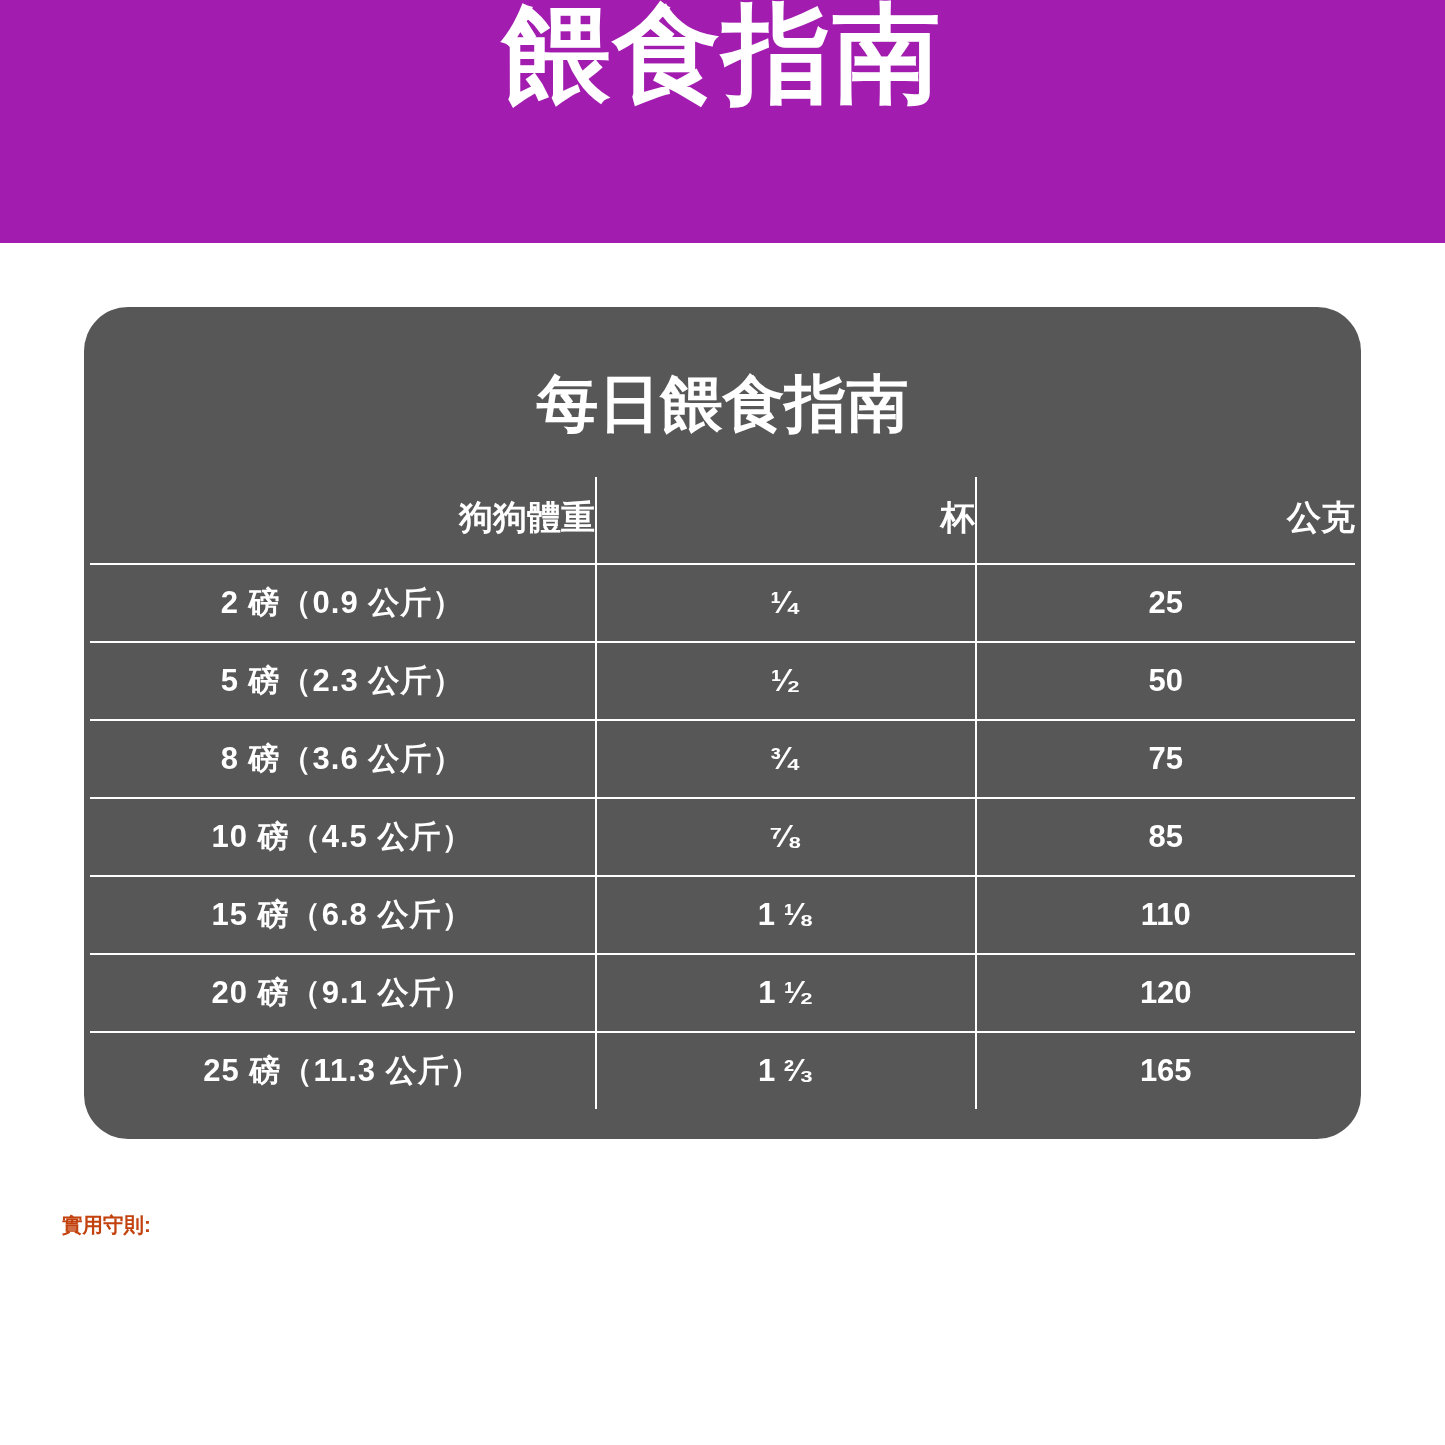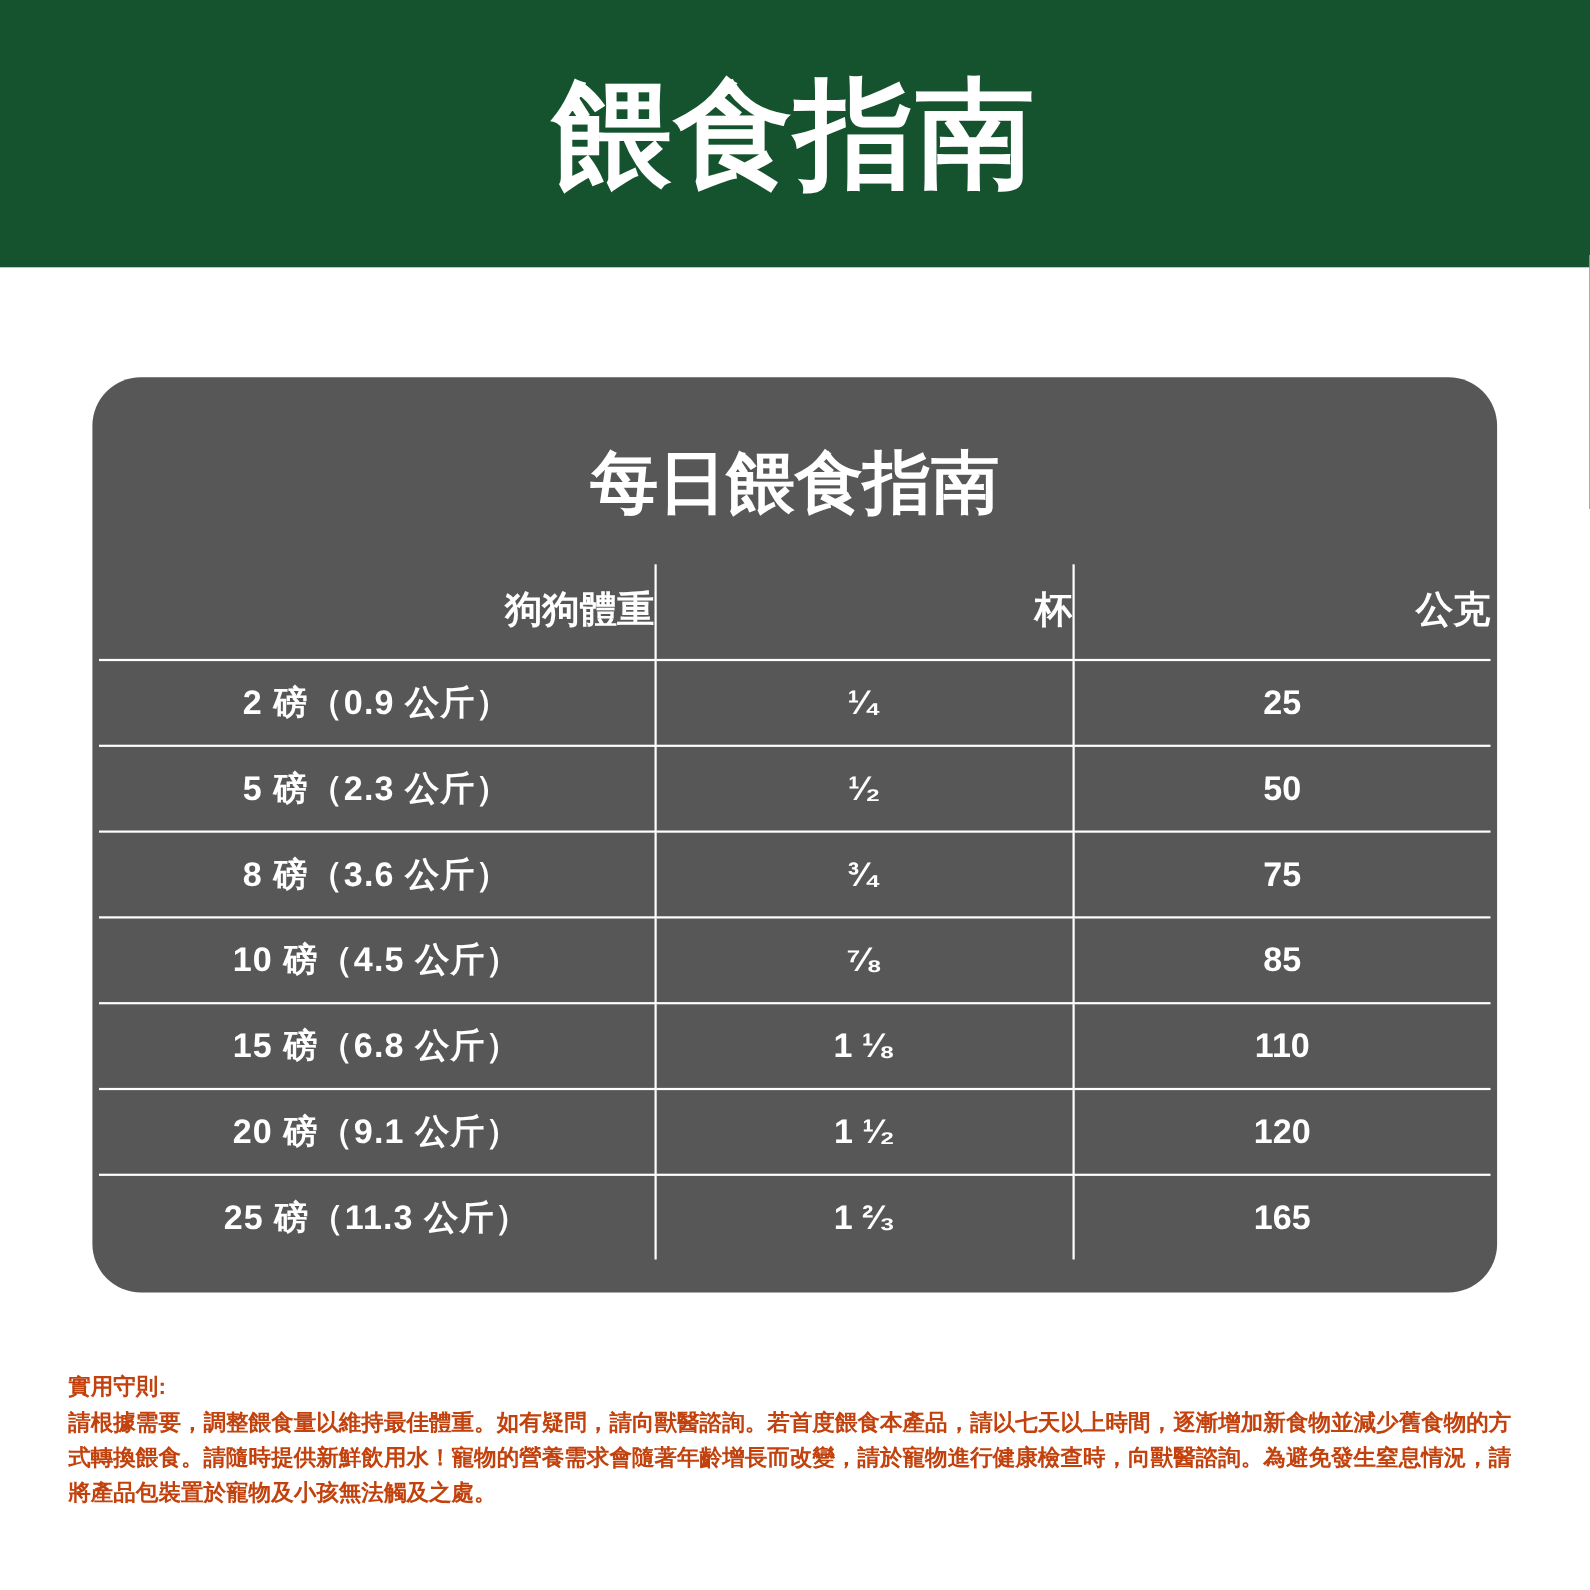--- a/index.html
+++ b/index.html
@@ -17,37 +17,37 @@
     position: relative;
     width: 1445px;
     height: 1445px;
     box-sizing: border-box;
   }
 
   
   .header-banner {
     width: 100%;
     height: 243px;
-    background: #14532d;
+    background: #a21caf;
     display: flex;
-    align-items: center;
+    align-items: flex-start;
     justify-content: center;
   }
   .header-title {
     color: #ffffff;
     font-size: 108px;
     font-weight: bold;
     letter-spacing: 2px;
     line-height: 1;
     font-family: "Liberation Sans", sans-serif;
   }
 
   
   .card-wrap {
-    padding: 100px 84px 0 84px;
+    padding: 64px 84px 0 84px;
   }
   .card {
     background: #575757;
     border-radius: 44px;
     padding: 36px 0 30px 0;
     box-sizing: border-box;
   }
   .card-title {
     text-align: center;
     color: #ffffff;
@@ -180,16 +180,15 @@
               <td class="cell-grams">165</td>
             </tr>
           </tbody>
         </table>
       </div>
     </div>
   </div>
 
   <div class="footnote">
     <span class="footnote-head">實用守則:</span>
-    <span class="footnote-body">請根據需要，調整餵食量以維持最佳體重。如有疑問，請向獸醫諮詢。若首度餵食本產品，請以七天以上時間，逐漸增加新食物並減少舊食物的方式轉換餵食。請隨時提供新鮮飲用水！寵物的營養需求會隨著年齡增長而改變，請於寵物進行健康檢查時，向獸醫諮詢。為避免發生窒息情況，請將產品包裝置於寵物及小孩無法觸及之處。</span>
   </div>
 
 </div>
 
 </body></html>

